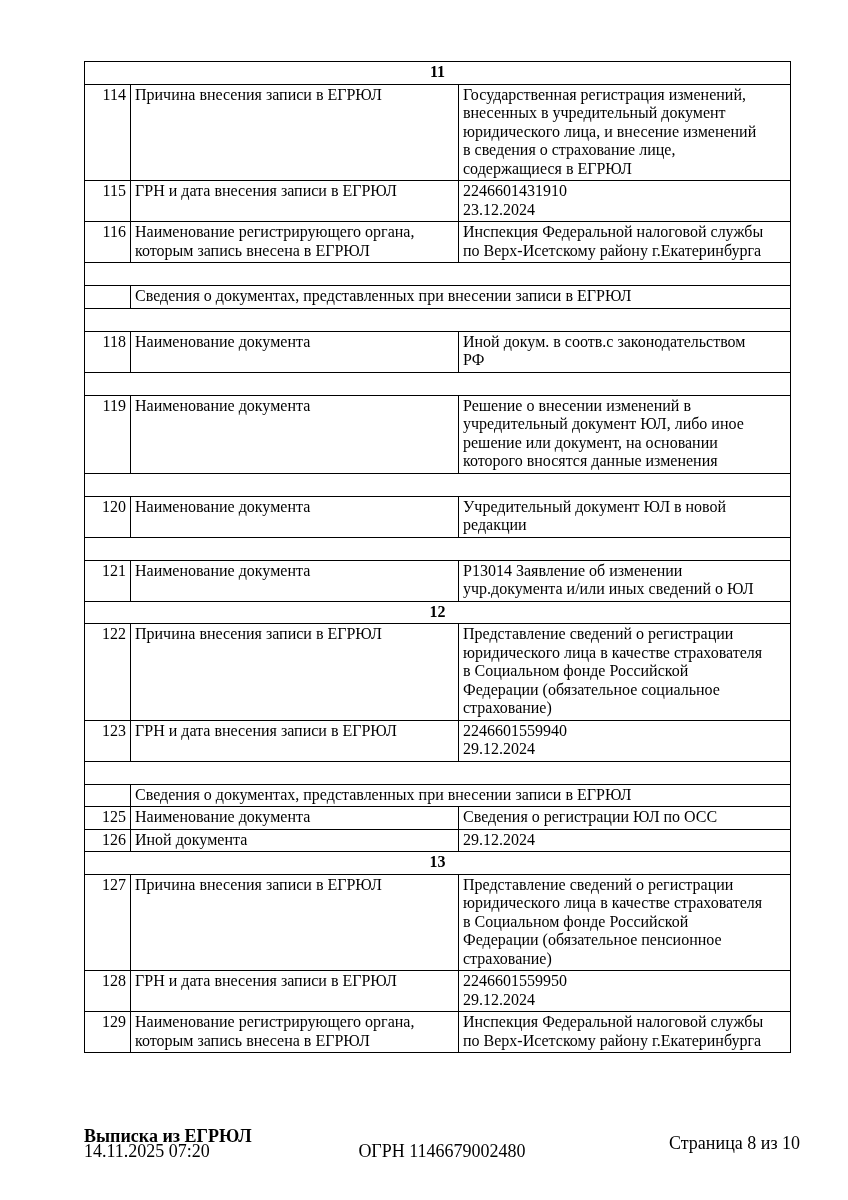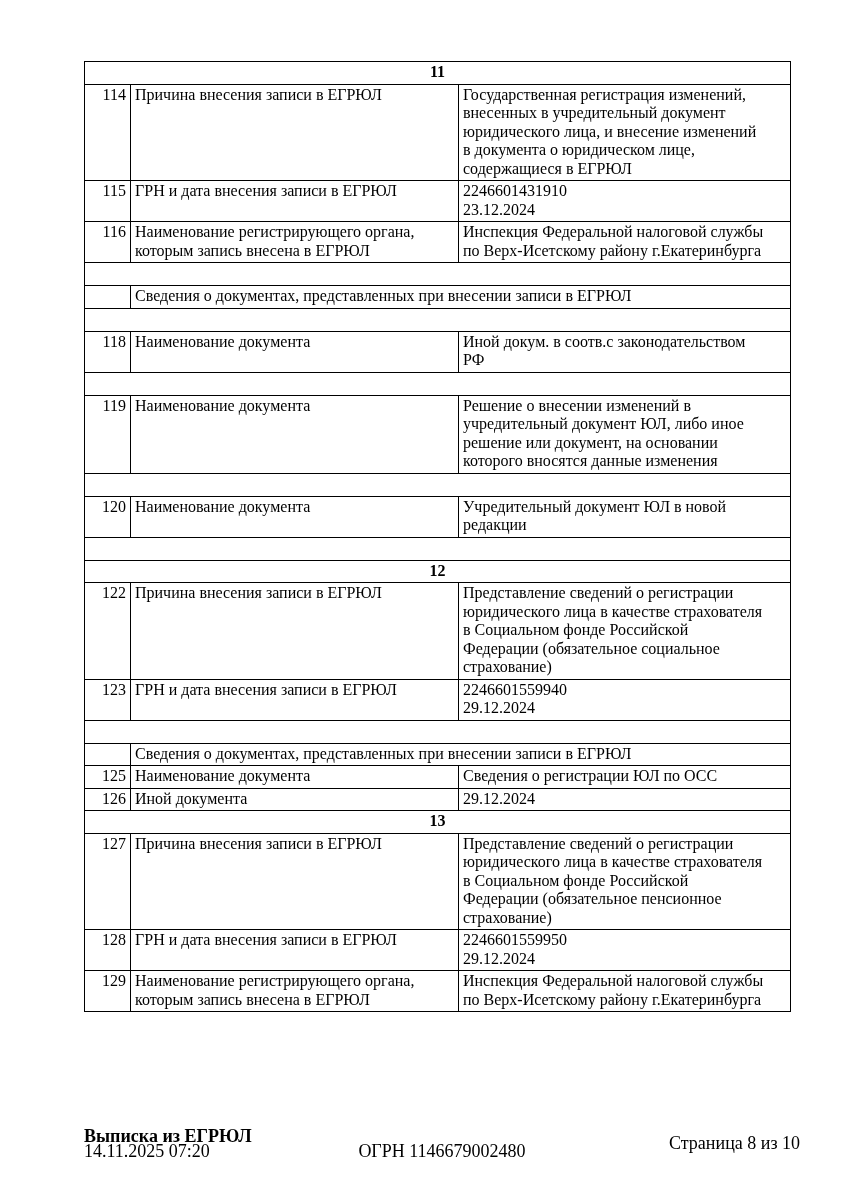--- a/index.html
+++ b/index.html
@@ -97,21 +97,21 @@
     <tbody id="egrul-tbody">
         <tr>
           <td class="section" colspan="3">11</td>
         </tr>
         <tr>
           <td class="num">114</td>
           <td class="label">Причина внесения записи в ЕГРЮЛ</td>
           <td class="value">Государственная регистрация изменений,
 внесенных в учредительный документ
 юридического лица, и внесение изменений
-в документа о юридическом лице,
+в сведения о страхование лице,
 содержащиеся в ЕГРЮЛ</td>
         </tr>
         <tr>
           <td class="num">115</td>
           <td class="label">ГРН и дата внесения записи в ЕГРЮЛ</td>
           <td class="value">2246601431910
 23.12.2024</td>
         </tr>
         <tr>
           <td class="num">116</td>
@@ -151,20 +151,26 @@
           <td class="spacer" colspan="3"></td>
         </tr>
         <tr>
           <td class="num">120</td>
           <td class="label">Наименование документа</td>
           <td class="value">Учредительный документ ЮЛ в новой
 редакции</td>
         </tr>
         <tr>
           <td class="spacer" colspan="3"></td>
+        </tr>
+        <tr>
+          <td class="num">121</td>
+          <td class="label">Наименование документа</td>
+          <td class="value">Р13014 Заявление об изменении
+учр.документа и/или иных сведений о ЮЛ</td>
         </tr>
         <tr>
           <td class="section" colspan="3">12</td>
         </tr>
         <tr>
           <td class="num">122</td>
           <td class="label">Причина внесения записи в ЕГРЮЛ</td>
           <td class="value">Представление сведений о регистрации
 юридического лица в качестве страхователя
 в Социальном фонде Российской

